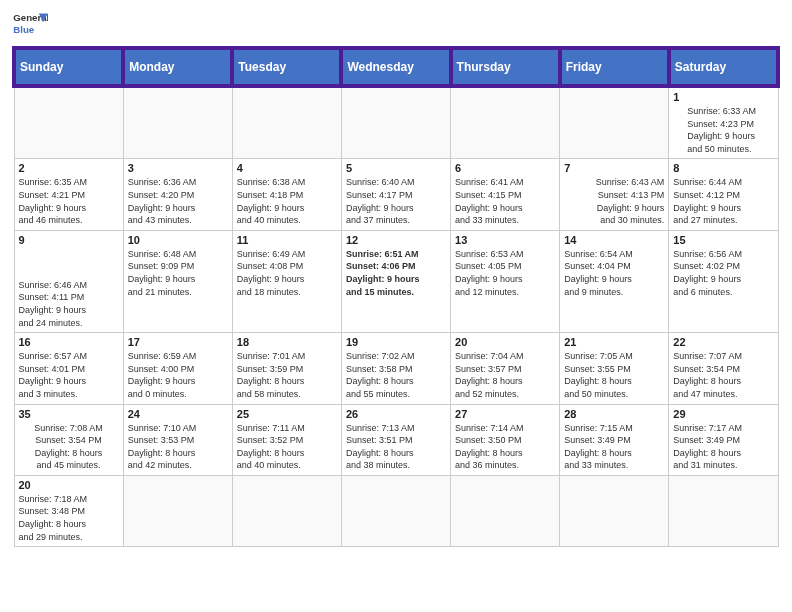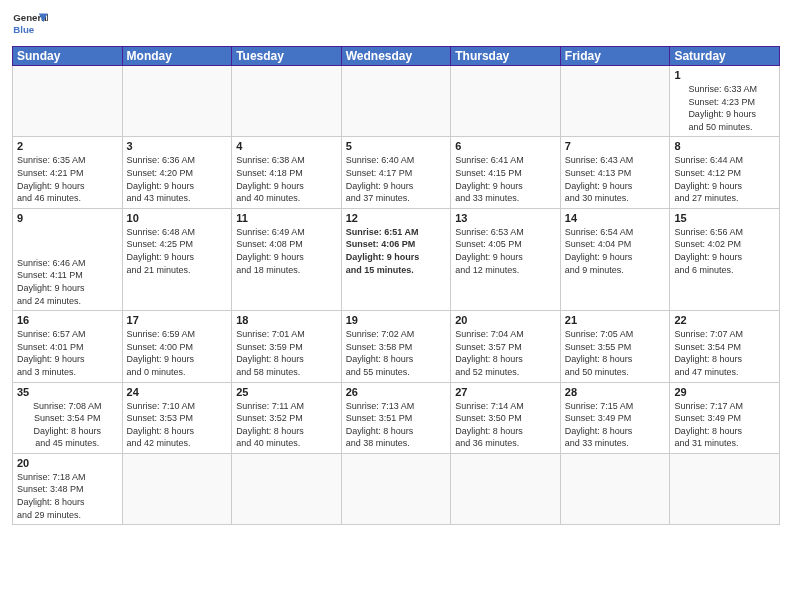--- a/index.html
+++ b/index.html
@@ -46,23 +46,23 @@
     .calendar {
       width: 100%;
       border-collapse: collapse;
       border: 1px solid #ccc;
     }
     .calendar th {
       background: #4472c4;
       color: #fff;
       font-size: 12px;
       font-weight: bold;
-      padding: 2px 4px;
+      padding: 10px 4px;
       text-align: left;
-      border: 1px solid #4c1d95;
+      border: 4px solid #4c1d95;
     }
     .calendar td {
       vertical-align: top;
       border: 1px solid #ccc;
       padding: 3px 4px;
       font-size: 9.5px;
       color: #333;
       width: calc(100% / 7);
       min-height: 70px;
       background: #fff;
@@ -163,21 +163,21 @@
           </td>
           <td>
             <span class="day-number">6</span>
             <div class="day-info" style="white-space: pre-line;">Sunrise: 6:41 AM
 Sunset: 4:15 PM
 Daylight: 9 hours
 and 33 minutes.</div>
           </td>
           <td>
             <span class="day-number">7</span>
-            <div class="day-info" style="white-space: pre-line;">Sunrise: 6:43 AM
+            <div class="day-info" style="white-space: pre-line; text-align: right;">Sunrise: 6:43 AM
 Sunset: 4:13 PM
 Daylight: 9 hours
 and 30 minutes.</div>
           </td>
           <td>
             <span class="day-number">8</span>
             <div class="day-info" style="white-space: pre-line;">Sunrise: 6:44 AM
 Sunset: 4:12 PM
 Daylight: 9 hours
 and 27 minutes.</div>
@@ -187,21 +187,21 @@
           <td>
             <span class="day-number">9</span>
             <div class="day-info" style="white-space: pre-line; margin-top: 33px;">Sunrise: 6:46 AM
 Sunset: 4:11 PM
 Daylight: 9 hours
 and 24 minutes.</div>
           </td>
           <td>
             <span class="day-number">10</span>
             <div class="day-info" style="white-space: pre-line;">Sunrise: 6:48 AM
-Sunset: 4:25 PM
+Sunset: 9:09 PM
 Daylight: 9 hours
 and 21 minutes.</div>
           </td>
           <td>
             <span class="day-number">11</span>
             <div class="day-info" style="white-space: pre-line;">Sunrise: 6:49 AM
 Sunset: 4:08 PM
 Daylight: 9 hours
 and 18 minutes.</div>
           </td>

